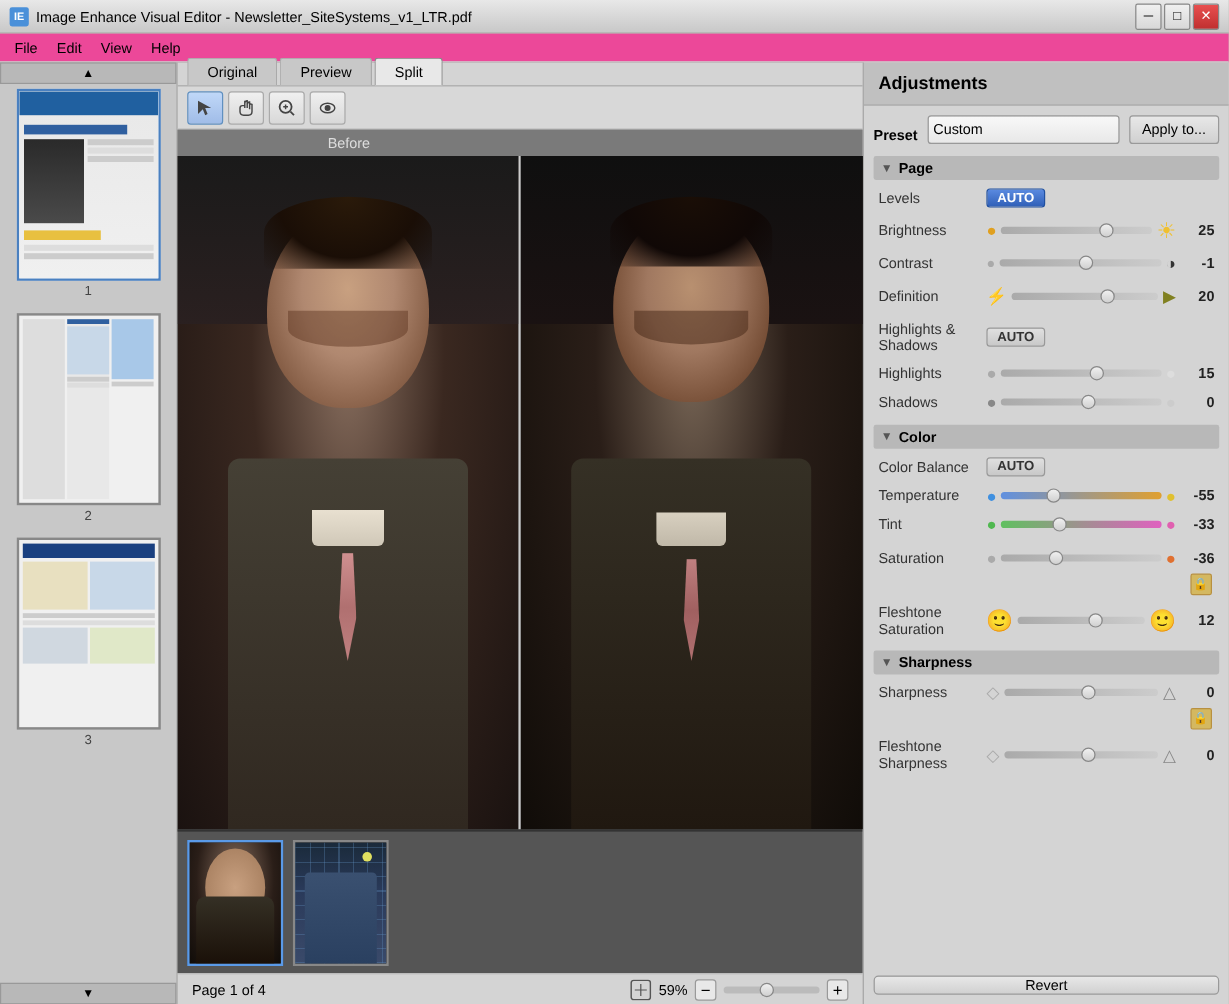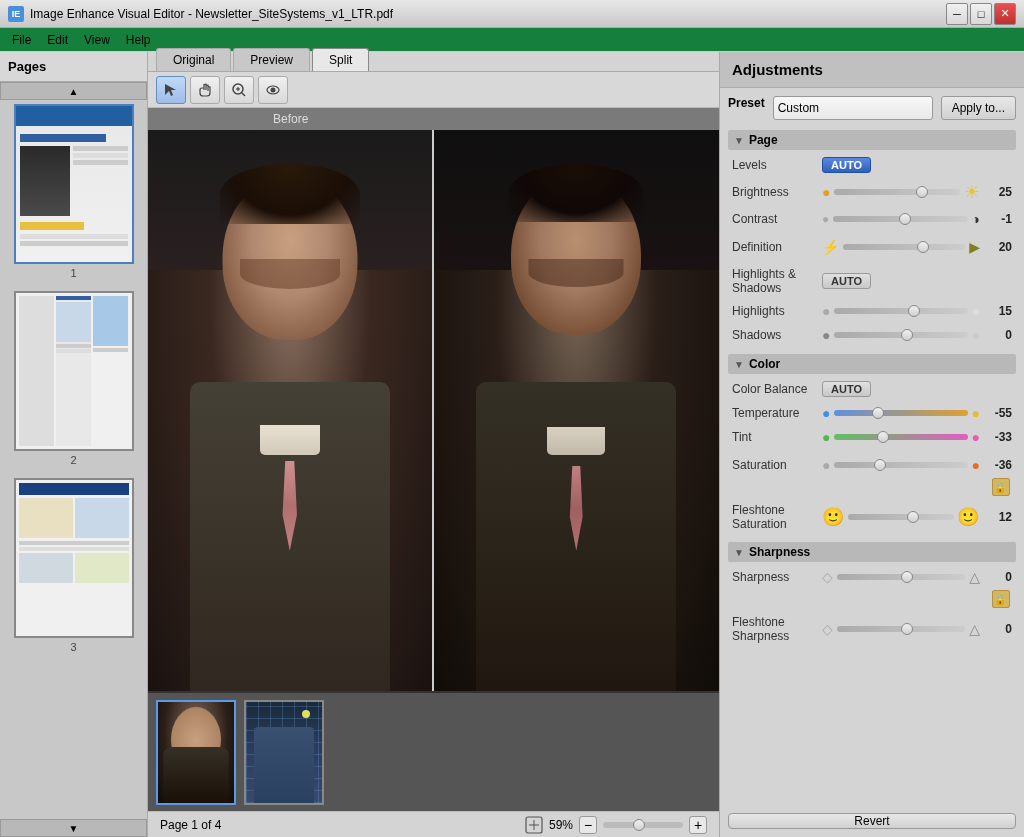--- a/index.html
+++ b/index.html
@@ -15,21 +15,21 @@
     }
     .title-bar-left { display: flex; align-items: center; gap: 6px; font-size: 12px; }
     .title-icon { width: 16px; height: 16px; background: #4a90d9; border-radius: 2px; display: flex; align-items: center; justify-content: center; color: white; font-size: 9px; font-weight: bold; }
     .title-controls { display: flex; gap: 2px; }
     .title-btn { width: 22px; height: 22px; border: 1px solid #888; border-radius: 2px; background: linear-gradient(to bottom, #f0f0f0, #d8d8d8); cursor: pointer; display: flex; align-items: center; justify-content: center; font-size: 11px; }
     .title-btn.close { background: linear-gradient(to bottom, #e85050, #c03030); color: white; }
 
     
     .menu-bar {
       height: 24px;
-      background: #15803d;
+      background: #ec4899;
       display: flex; align-items: center;
       padding: 0 4px;
       border-bottom: 1px solid #ccc;
     }
     .menu-item { padding: 2px 8px; cursor: pointer; border-radius: 2px; }
 
     
     .main-layout {
       display: flex;
       height: calc(837px - 52px);
@@ -176,21 +176,21 @@
       display: flex; align-items: center; padding: 0 12px;
       font-size: 15px; font-weight: bold;
       border-bottom: 1px solid #aaa;
     }
     .adj-content {
       flex: 1;
       overflow-y: auto;
       padding: 8px;
     }
     .preset-row {
-      display: flex; align-items: flex-start; gap: 8px;
+      display: flex; align-items: flex-end; gap: 8px;
       margin-bottom: 10px;
     }
     .preset-label { font-weight: bold; font-size: 12px; }
     .preset-select {
       flex: 1;
       height: 24px;
       border: 1px solid #999;
       background: linear-gradient(to bottom, #f8f8f8, #e8e8e8);
       border-radius: 3px;
       padding: 0 4px;
@@ -369,21 +369,20 @@
 <div class="menu-bar">
   <div class="menu-item">File</div>
   <div class="menu-item">Edit</div>
   <div class="menu-item">View</div>
   <div class="menu-item">Help</div>
 </div>
 
 <div class="main-layout">
 
   <div class="pages-panel">
-    <div class="pages-header">Pages</div>
     <div class="scroll-arrow">▲</div>
     <div class="pages-scroll">
       <div class="page-thumb">
         <div class="page-thumb-img selected">
           <div class="page-content-1">
             <div class="page-bar-blue"></div>
             <div style="margin-top:24px; padding:4px;">
               <div style="height:8px; background:#3060a0; margin-bottom:3px; width:80%;"></div>
               <div style="display:flex; gap:3px; margin-top:4px;">
                 <div style="width:50px; height:70px; background:linear-gradient(to bottom,#2a2a2a,#4a4a4a);"></div>

